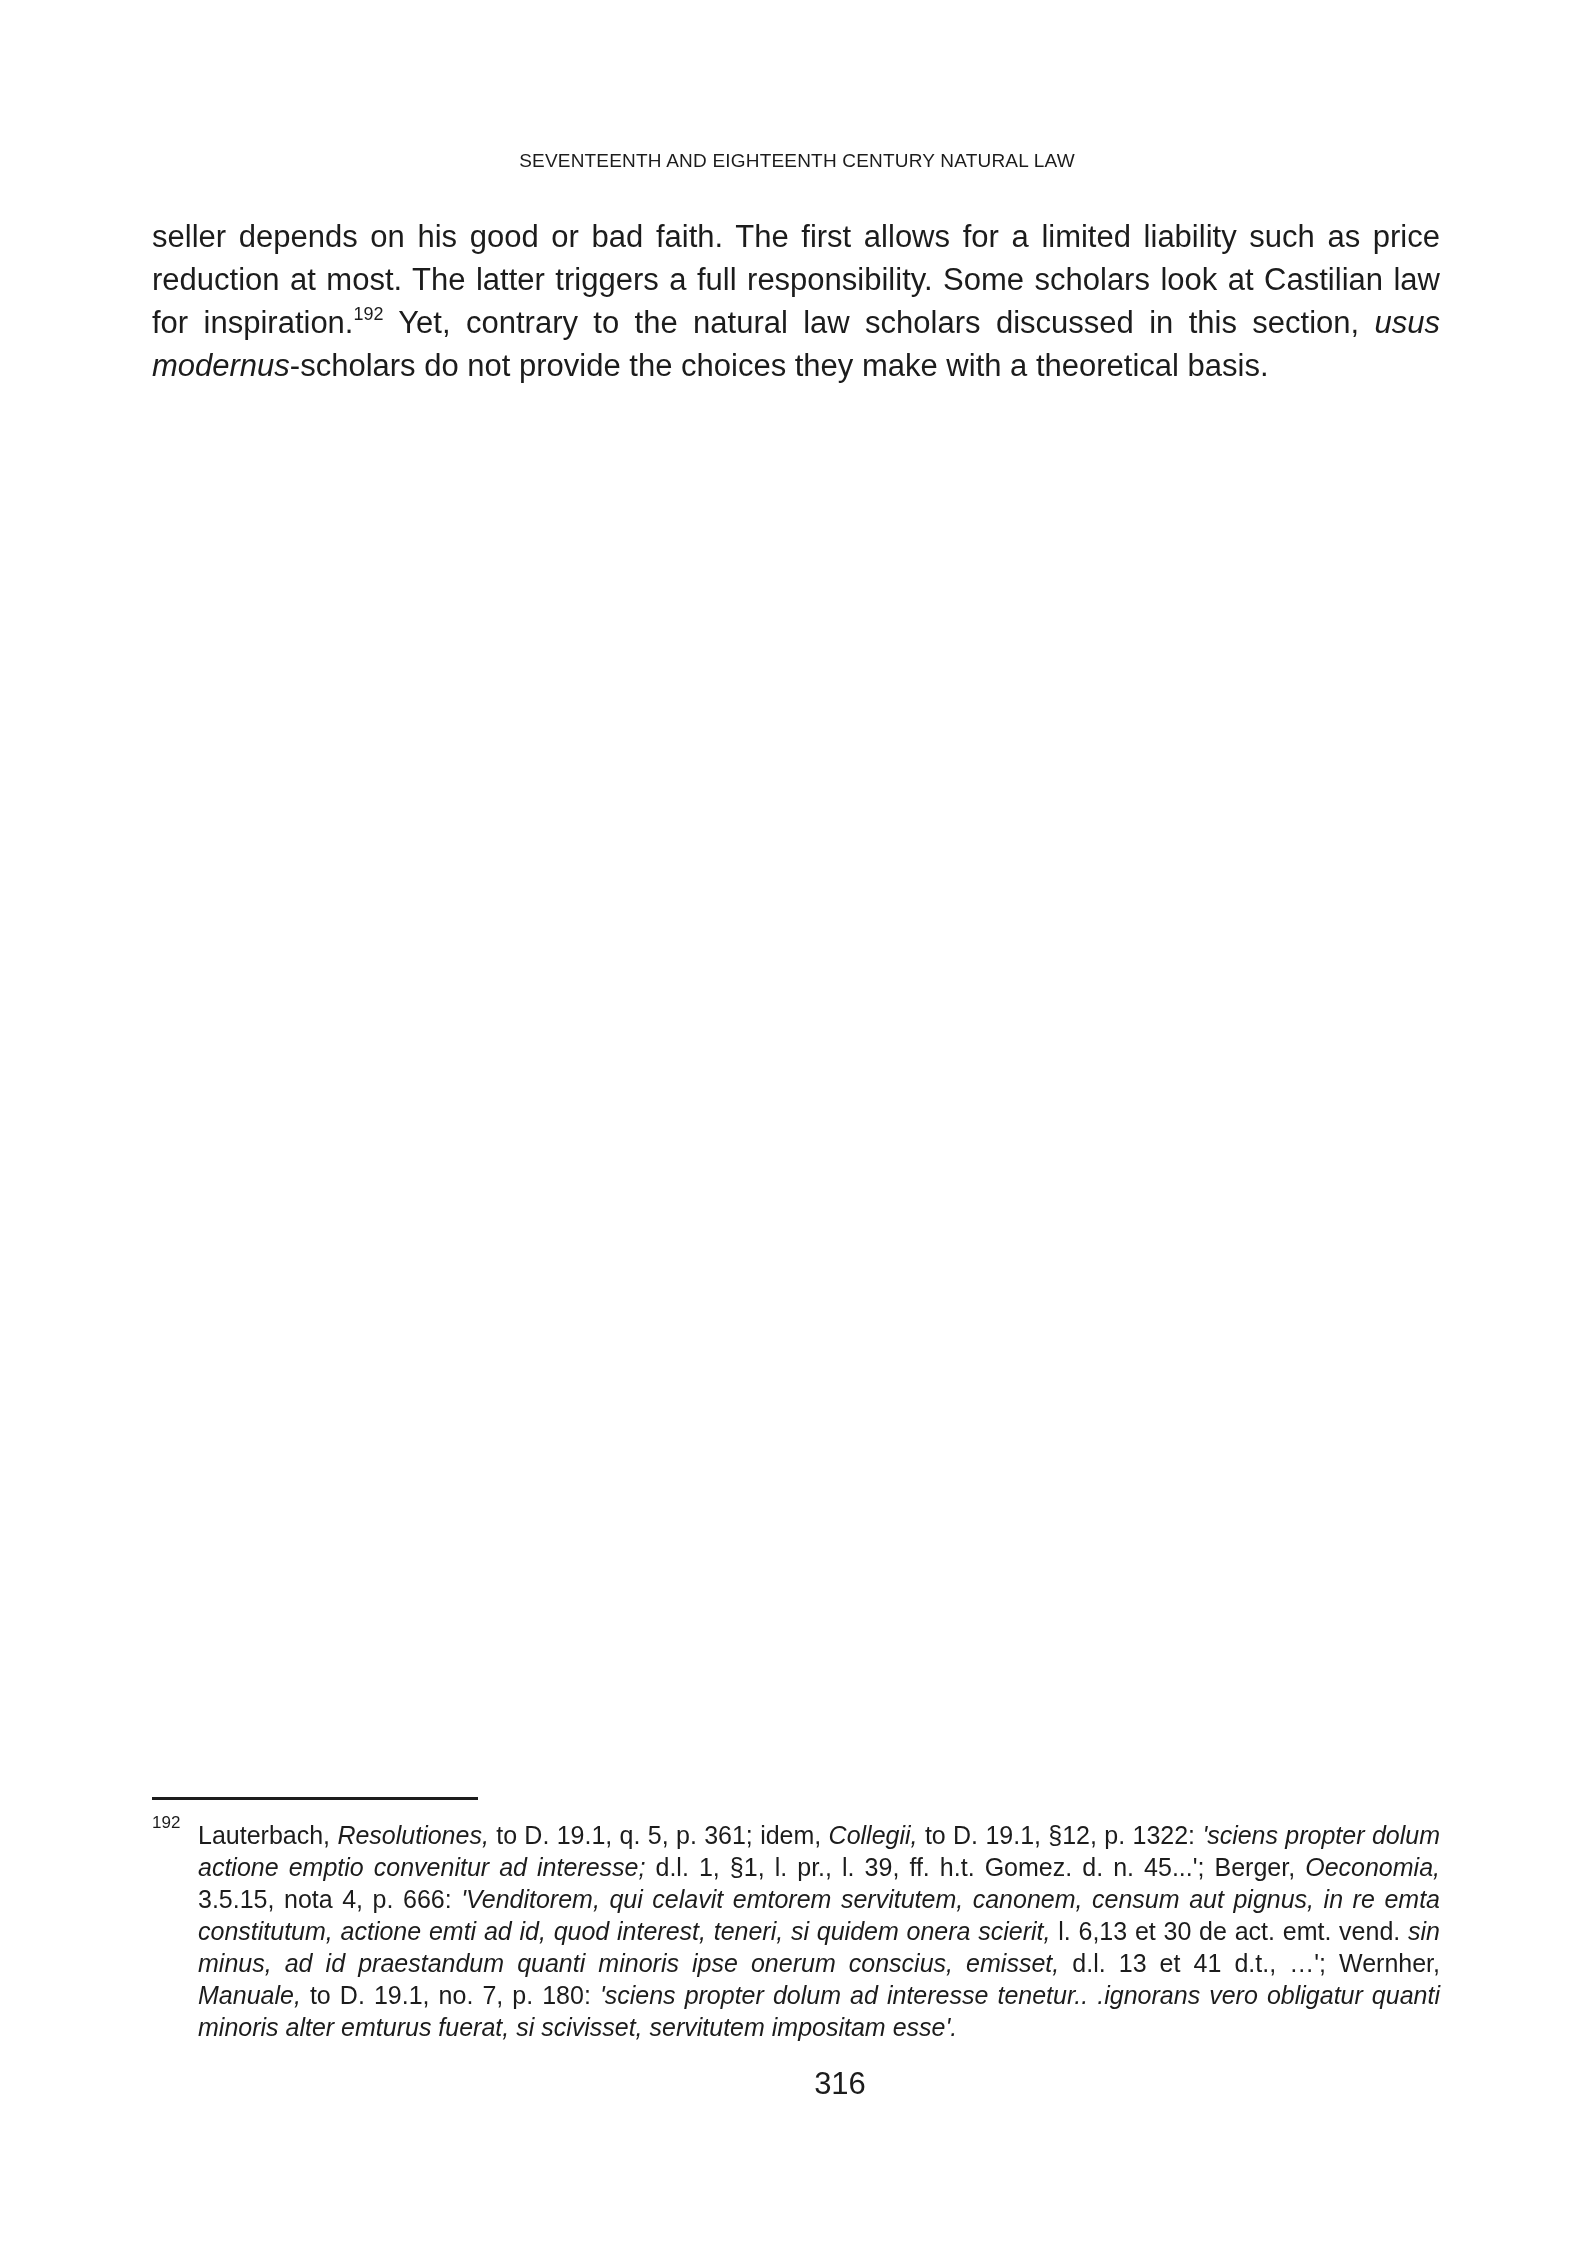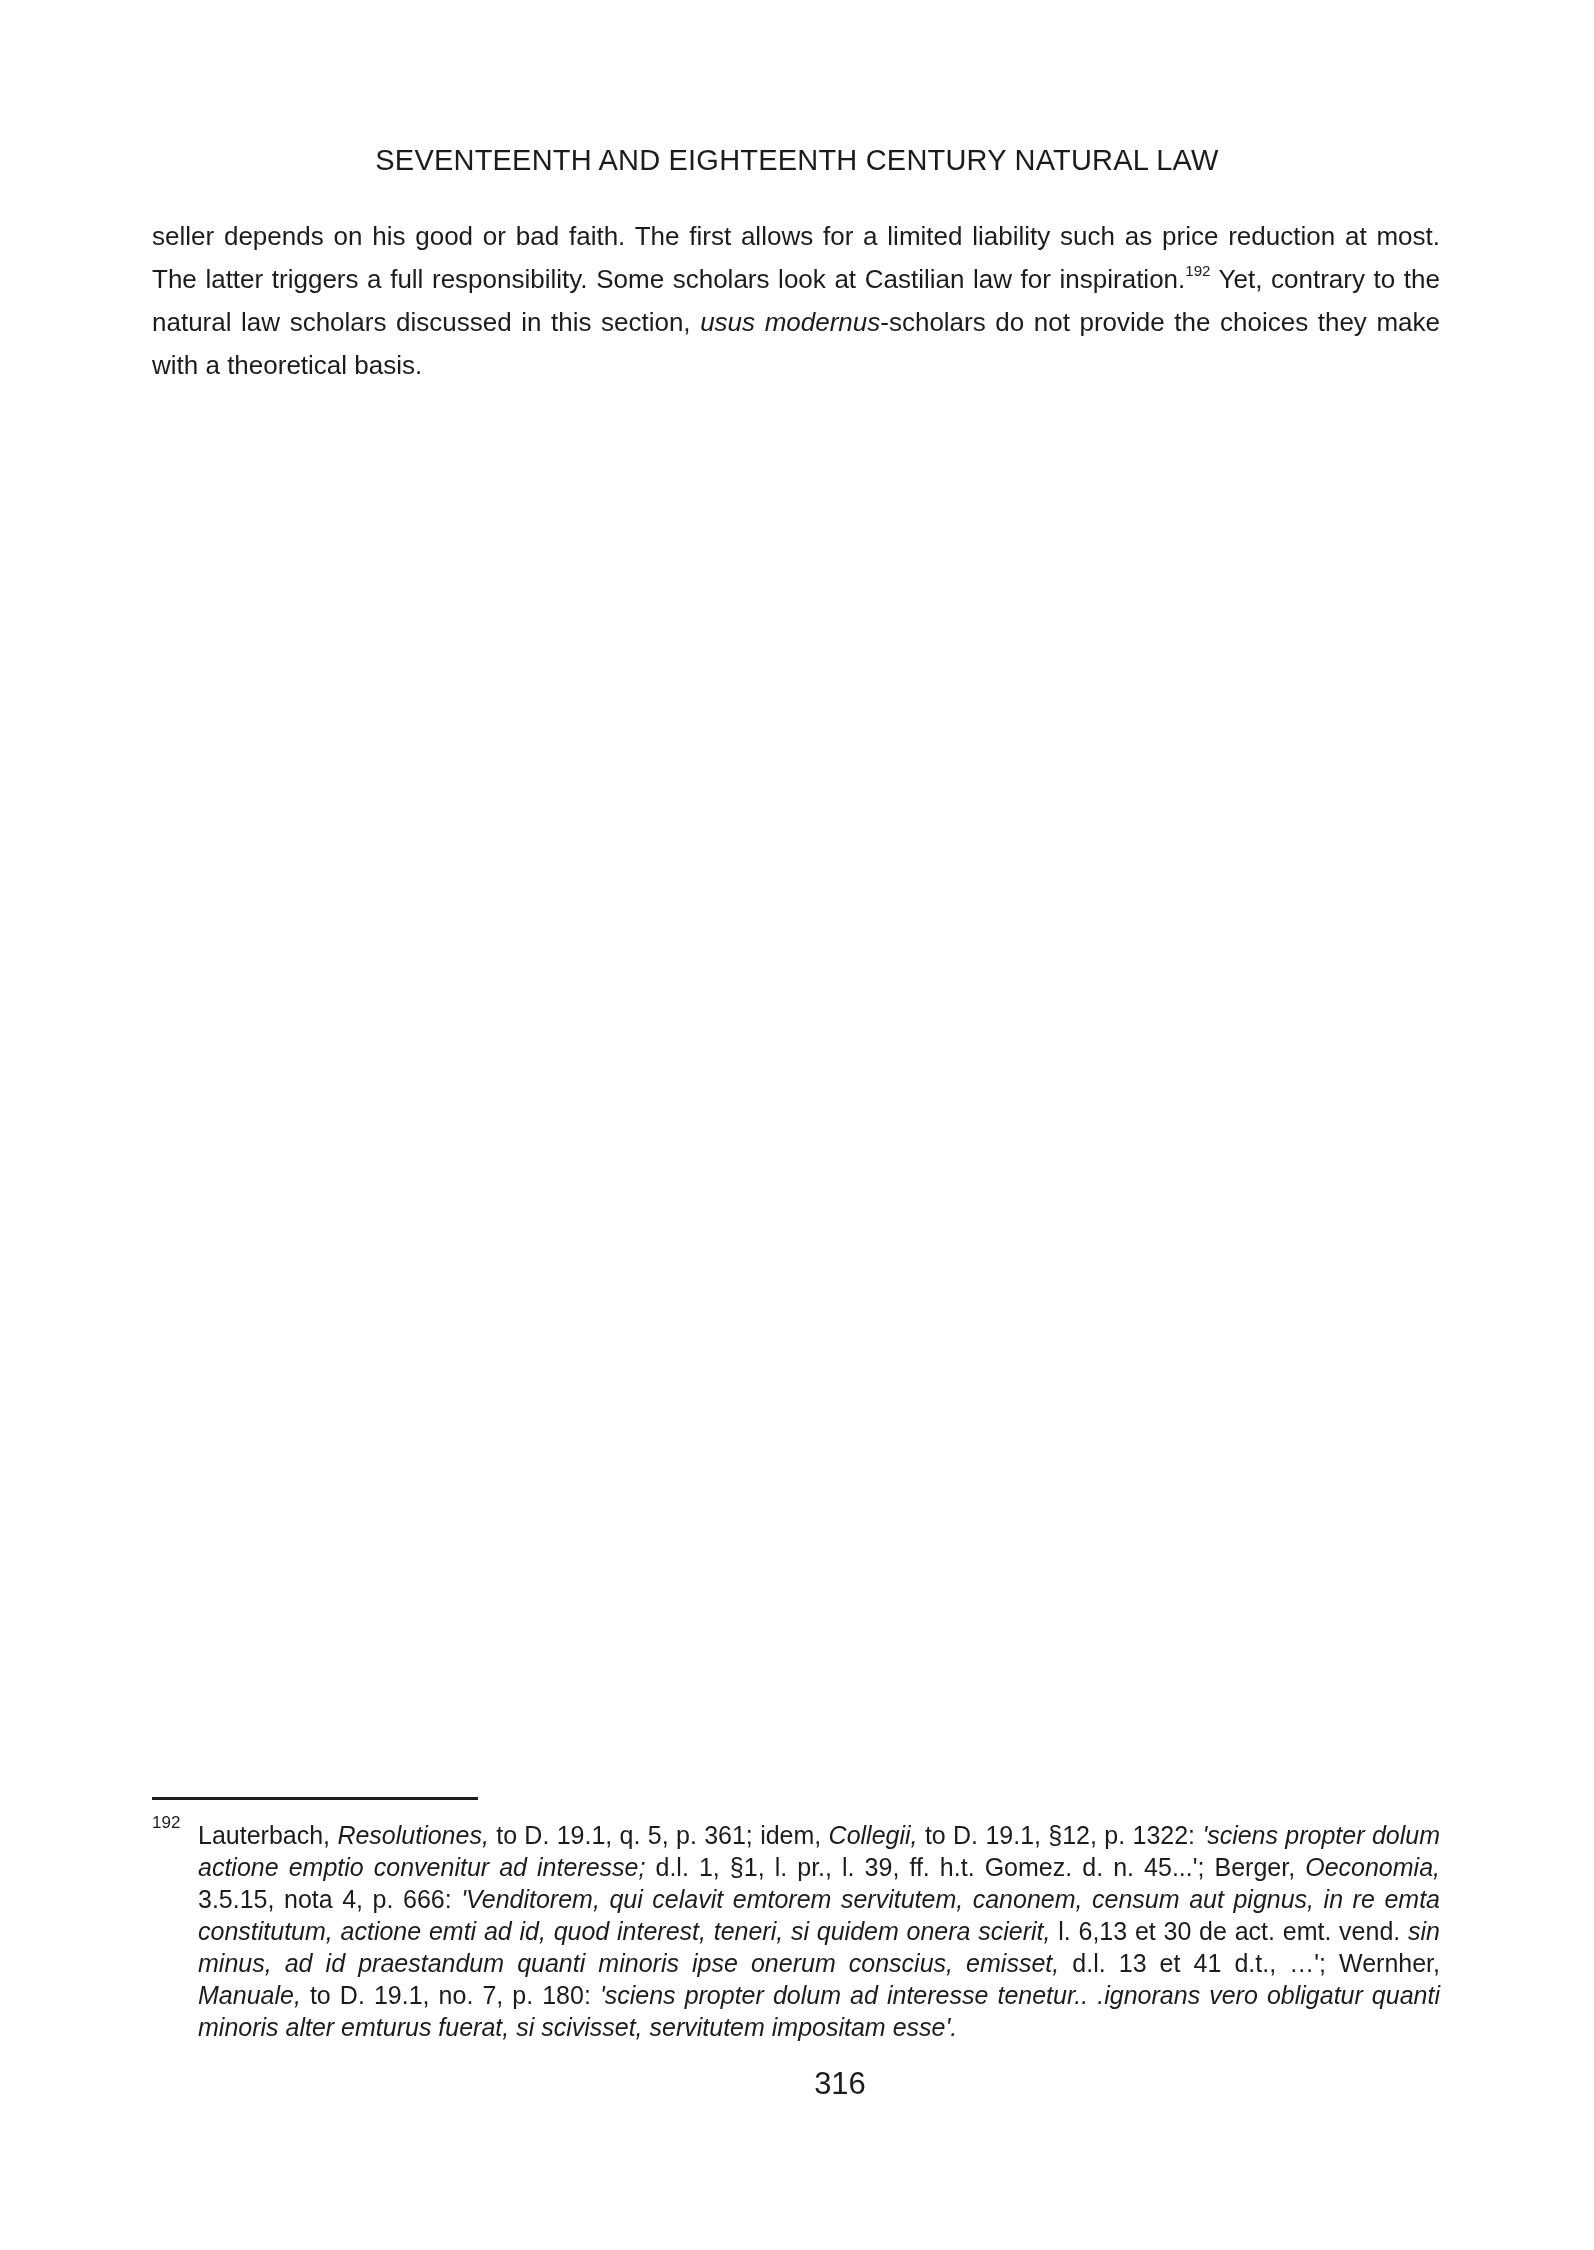--- a/index.html
+++ b/index.html
@@ -16,34 +16,34 @@
     color: #1c1c1c;
     font-family: "Liberation Sans", sans-serif;
     overflow: hidden;
   }
   .running-header {
     position: absolute;
     top: 145px;
     left: 0;
     width: 100%;
     text-align: center;
-    font-size: 29px;
+    font-size: 19px;
     line-height: 31px;
     font-weight: normal;
     margin: 0;
     letter-spacing: 0.2px;
     white-space: nowrap;
   }
   .body-par {
     position: absolute;
     top: 215px;
     left: 152px;
     width: 1288px;
     margin: 0;
-    font-size: 26px;
+    font-size: 31px;
     line-height: 43px;
     text-align: justify;
   }
   .body-par sup {
     font-size: 58%;
     line-height: 0;
     position: relative;
     top: -2px;
   }
   .fn-separator {

